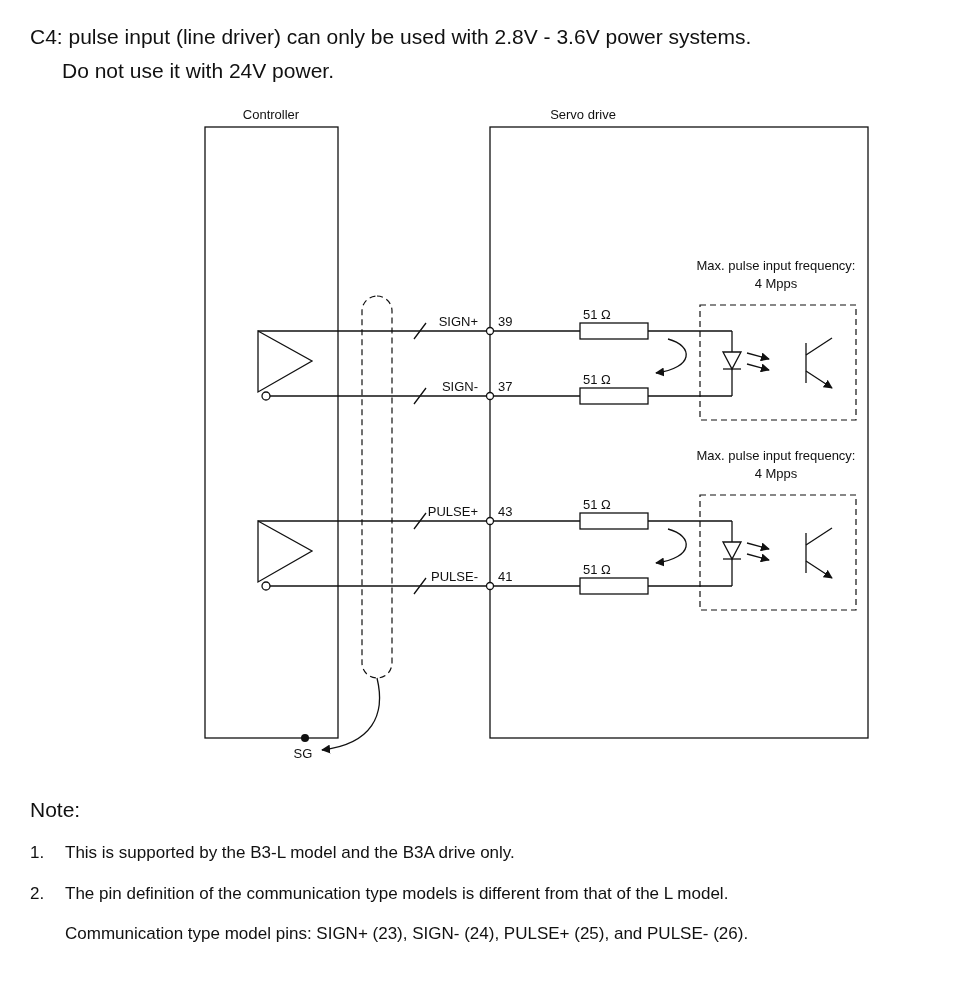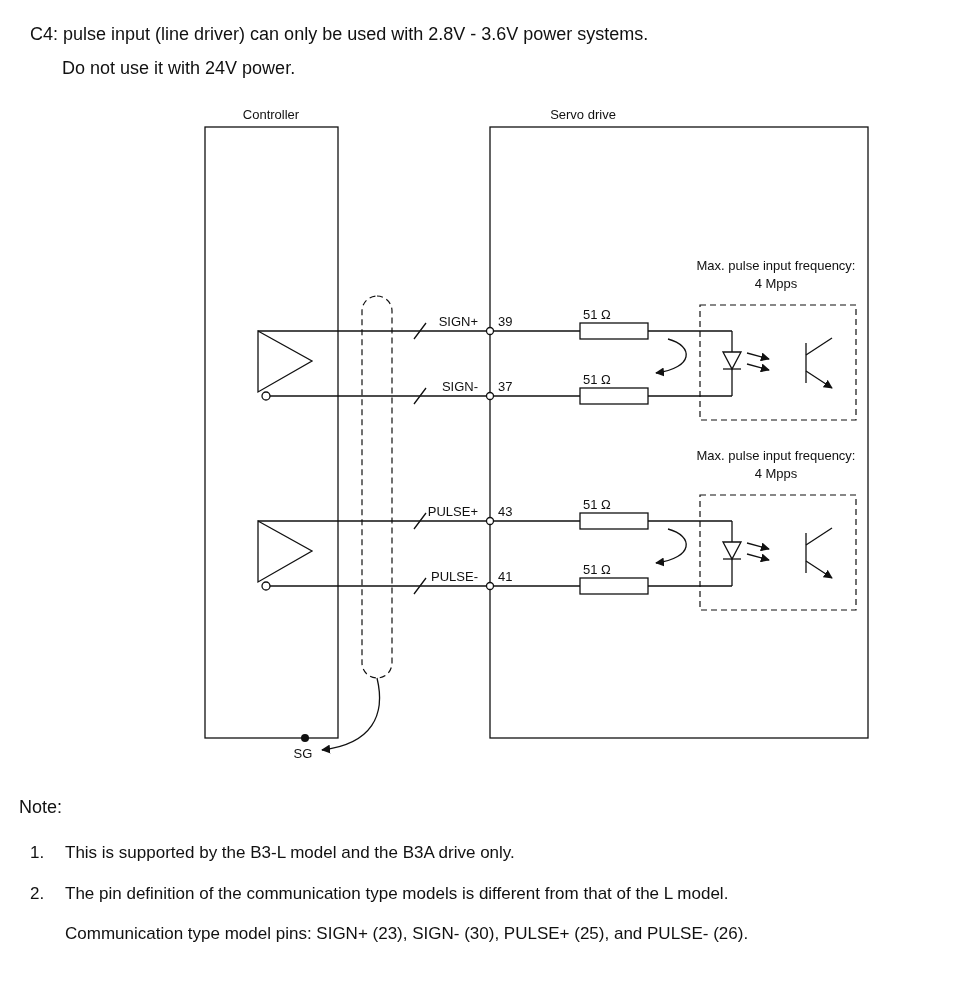--- a/index.html
+++ b/index.html
@@ -5,21 +5,21 @@
   * { margin: 0; padding: 0; box-sizing: border-box; }
   html, body {
     width: 962px; height: 1000px;
     background: #ffffff;
     font-family: "Liberation Sans", sans-serif;
     color: #111111;
     position: relative;
     overflow: hidden;
   }
   .abs { position: absolute; white-space: nowrap; }
-  .body-text { font-size: 18px; line-height: 1.2; }
+  .body-text { font-size: 21px; line-height: 1.2; }
   .bold { font-weight: normal; }
   #diagram-svg { position: absolute; left: 0; top: 0; }
   .ln  { stroke: #111111; stroke-width: 1.3; }
   .lnd { stroke: #111111; stroke-width: 1.2; stroke-dasharray: 6 4; }
   .dlabel {
     font-family: "Liberation Sans", sans-serif;
     font-size: 13px;
     fill: #111111;
     stroke: none;
   }
@@ -107,27 +107,27 @@
     <path class="ln" d="M747,364 L769,370" fill="none" marker-end="url(#arw)"></path>
     <path class="ln" d="M806,343 V383" fill="none"></path>
     <path class="ln" d="M806,355 L832,338" fill="none"></path>
     <path class="ln" d="M806,371 L832,388" fill="none" marker-end="url(#arw)"></path>
     <text class="dlabel" x="776" y="270" text-anchor="middle">Max. pulse input frequency:</text>
     <text class="dlabel" x="776" y="288" text-anchor="middle">4 Mpps</text>
   </g>
 </svg>
 
 <div>
-  <div class="abs body-text" style="left:19px; top:797px;">Note:</div>
+  <div class="abs body-text" style="left:30px; top:797px;">Note:</div>
 
   <div class="note-row" style="top:843px;">
     <span class="note-num">1.</span>
     <span>This is supported by the B3-L model and the B3A drive only.</span>
   </div>
   <div class="note-row" style="top:884px;">
     <span class="note-num">2.</span>
     <span>The pin definition of the communication type models is different from that of the L model.</span>
   </div>
   <div class="note-row" style="top:924px;">
     <span class="note-num"></span>
-    <span>Communication type model pins: SIGN+ (23), SIGN- (30), PULSE+ (25), and PULSE- (26).</span>
+    <span>Communication type model pins: SIGN+ (23), SIGN- (24), PULSE+ (25), and PULSE- (26).</span>
   </div>
 </div>
 
 </body></html>

